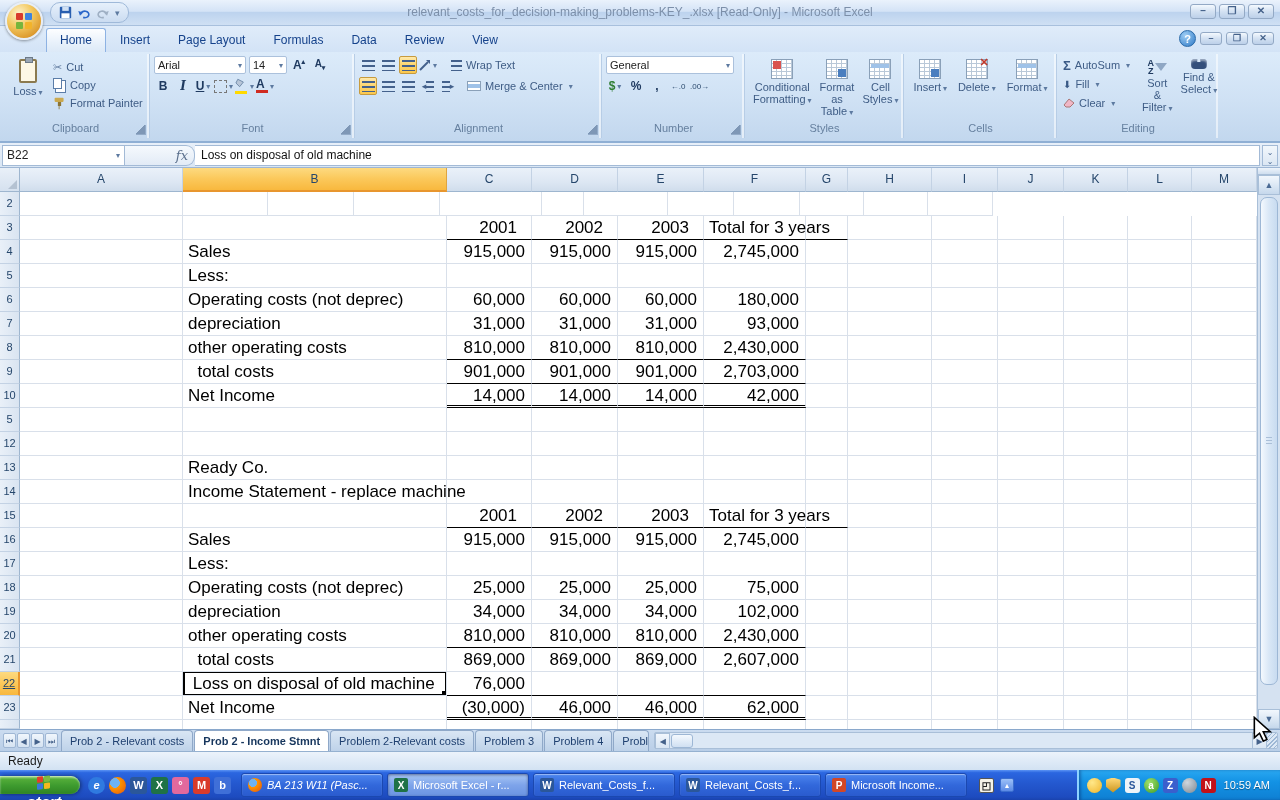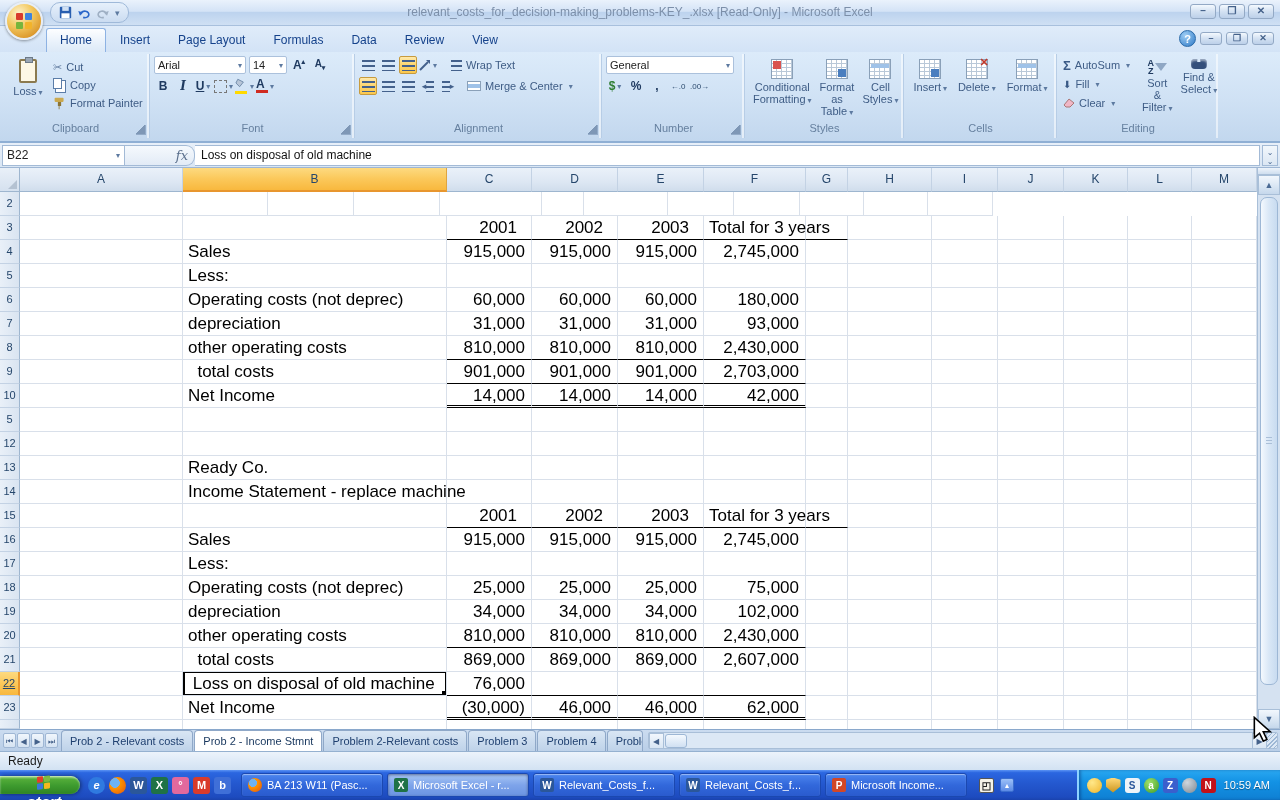--- a/index.html
+++ b/index.html
@@ -134,21 +134,21 @@
   
   .sheetrow{position:absolute;left:0;top:729px;width:1280px;height:22px;
     background:linear-gradient(#cbdcf0,#b9cee7);border-top:1px solid #8aa8cc;display:flex;align-items:stretch;}
   .tabnav{display:flex;align-items:center;gap:1px;padding:0 3px;}
   .tnb{width:13px;height:15px;font-size:8px;color:#44618a;text-align:center;line-height:15px;
     background:linear-gradient(#f0f6fc,#d5e3f2);border:1px solid #9fb7d4;border-radius:2px;}
   .stabs{display:flex;align-items:stretch;}
   .stab{display:flex;align-items:center;padding:0 8px;font-size:11px;color:#1e3f6f;
     background:linear-gradient(#d9e6f4,#bed2e9);border:1px solid #8fa8c8;border-bottom:none;
     border-radius:4px 4px 0 0;margin-right:1px;white-space:nowrap;overflow:hidden;}
-  .stab.active{background:#fff;font-weight:normal;color:#17365d;}
+  .stab.active{background:#fff;font-weight:bold;color:#17365d;}
   .stab.clipped{max-width:36px;}
   .hscroll{flex:1;display:flex;align-items:center;margin:2px 2px 2px 4px;background:#dce8f5;
     border:1px solid #a9bfd8;border-radius:2px;}
   .hbtn{width:15px;height:16px;font-size:8px;color:#44618a;text-align:center;line-height:16px;
     background:linear-gradient(#f2f7fd,#d8e5f3);border:1px solid #a9bfd8;}
   .hthumb{width:22px;height:14px;margin:0 1px;background:linear-gradient(#f4f9fe,#d0e0f2);
     border:1px solid #9db7d5;border-radius:3px;}
   .htrack{flex:1;}
   .grip{width:10px;height:16px;background:repeating-linear-gradient(135deg,#9db7d5 0 1px,transparent 1px 3px);}
 
@@ -951,21 +951,21 @@
         <div class="qli qli-firefox"></div>
         <div class="qli qli-word">W</div>
         <div class="qli qli-excel">X</div>
         <div class="qli qli-key">°</div>
         <div class="qli qli-gmail">M</div>
         <div class="qli qli-messenger">b</div>
       </div>
     <div class="tasks" id="tasks">
         <div class="taskbtn">
           <div class="ti ti-firefox"></div>
-          <div style="overflow: hidden; text-overflow: ellipsis;">BA 213 W11 (Pasc...</div>
+          <div style="overflow: hidden; text-overflow: ellipsis; font-style: italic;">BA 213 W11 (Pasc...</div>
         </div>
         <div class="taskbtn active">
           <div class="ti ti-excel">X</div>
           <div style="overflow: hidden; text-overflow: ellipsis;">Microsoft Excel - r...</div>
         </div>
         <div class="taskbtn">
           <div class="ti ti-word">W</div>
           <div style="overflow: hidden; text-overflow: ellipsis;">Relevant_Costs_f...</div>
         </div>
         <div class="taskbtn">

